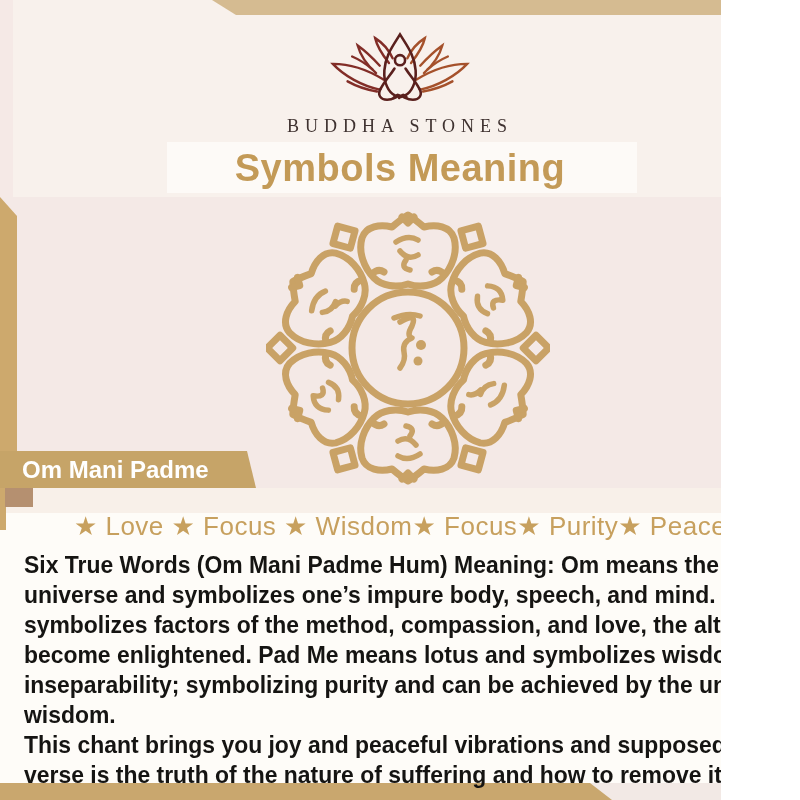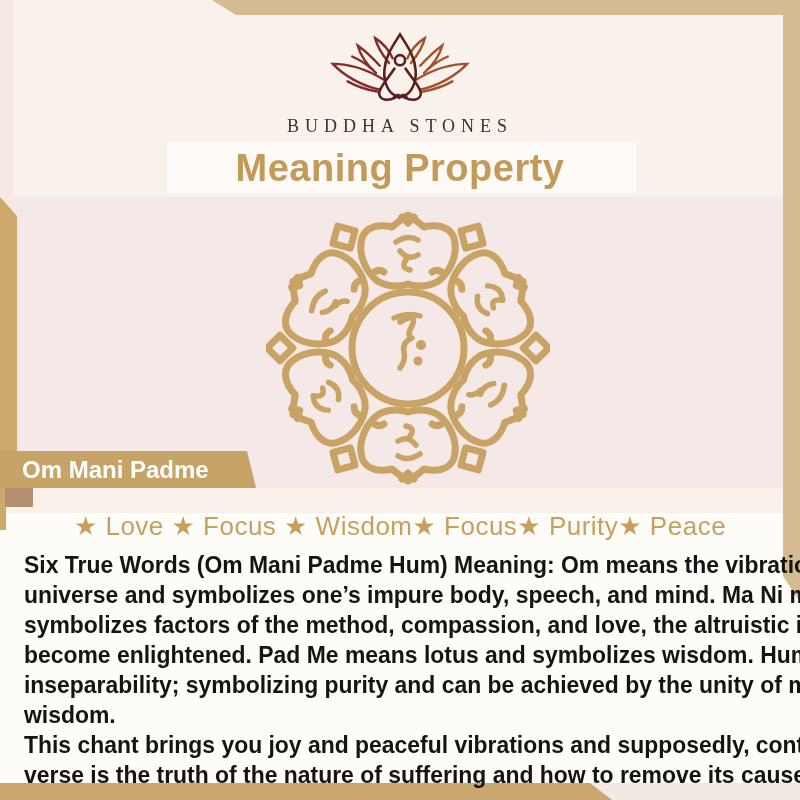--- a/index.html
+++ b/index.html
@@ -1,17 +1,17 @@
 <!DOCTYPE html>
 <html><head>
 <meta charset="utf-8">
 <style>
   html,body{margin:0;padding:0;background:#fff;}
   #canvas{
-    position:relative;width:800px;height:800px;overflow:hidden;
+    position:relative;width:721px;height:800px;overflow:hidden;
     background:#f8f1ec;
     font-family:"Liberation Sans","DejaVu Sans",sans-serif;
   }
   .abs{position:absolute;}
   
   .pink-edge-strip{left:0;top:0;width:13px;height:197px;background:#f5e9e6;}
   .pink-region{left:0;top:197px;width:800px;height:291px;background:#f4e9e6;}
   .cream-gap{left:0;top:488px;width:800px;height:25px;background:#f8f0e9;}
   .white-band{left:0;top:513px;width:800px;height:270px;background:#fefcf8;}
   .bottom-region{left:0;top:783px;width:800px;height:17px;background:#f2e9e5;}
@@ -92,21 +92,21 @@
       <circle cx="80" cy="35" r="5.5"></circle>
       <path d="M74,44 C69,52 63,58 59,66"></path>
       <path d="M86,44 C91,52 97,58 101,66"></path>
       <path d="M59,66 C55,73 59,78 66,78 C73,78 76,74 80,74 C84,74 87,78 94,78 C101,78 105,73 101,66"></path>
       <path d="M73,76 q4,-6 8,-1"></path>
       <path d="M79,76 q4,-6 8,-1"></path>
     </g>
   </svg>
   <div class="abs brand-name">BUDDHA STONES</div>
 
-  <div class="abs page-title">Meaning Property</div>
+  <div class="abs page-title">Symbols Meaning</div>
 
   <svg class="abs mandala" viewBox="-142 -142 284 284">
     <defs>
       <g id="petal">
         <path d="M0,-64 C-12,-60 -26,-62 -34,-70 C-44,-80 -50,-96 -46,-110
                  C-42,-122 -28,-124 -16,-121 C-10,-126 -5,-130 0,-133
                  C5,-130 10,-126 16,-121 C28,-124 42,-122 46,-110
                  C50,-96 44,-80 34,-70 C26,-62 12,-60 0,-64 Z"></path>
         <path d="M-6,-131 L0,-125 L6,-131"></path>
         <path d="M-36,-74 q6,-6 12,-2"></path>

